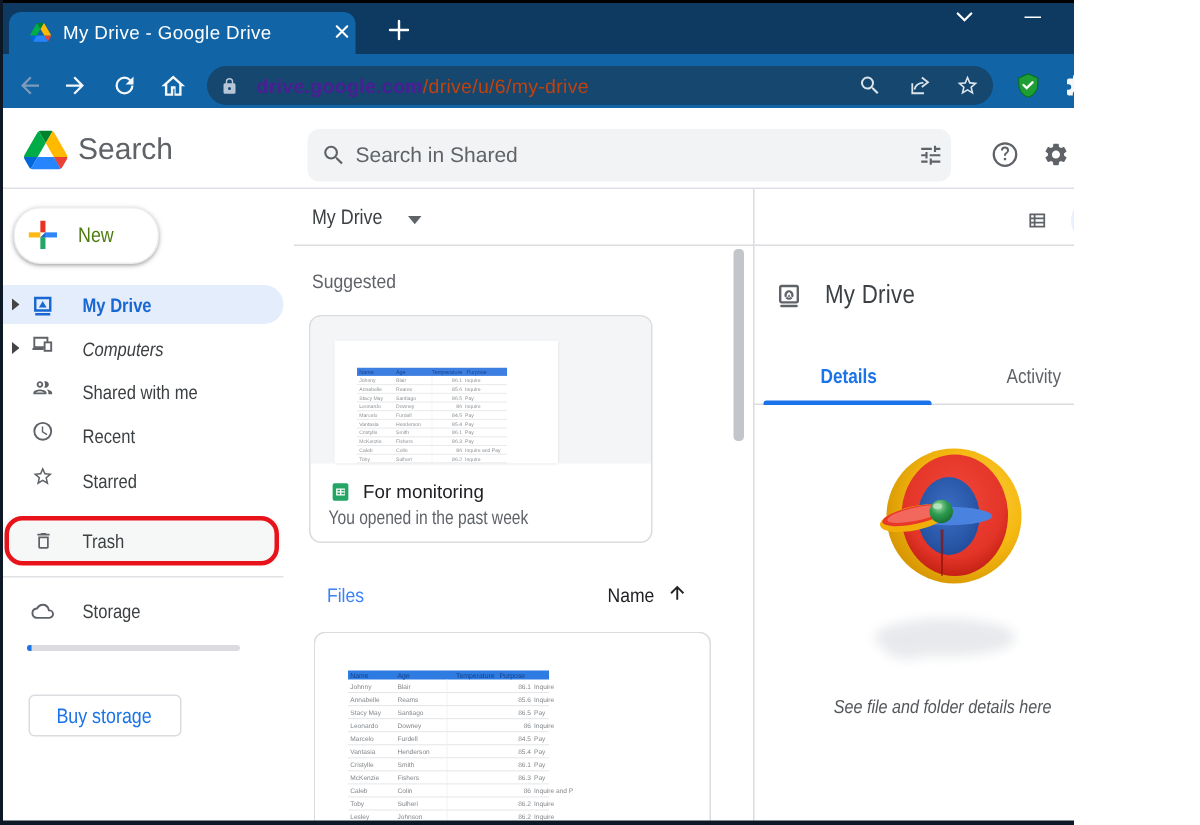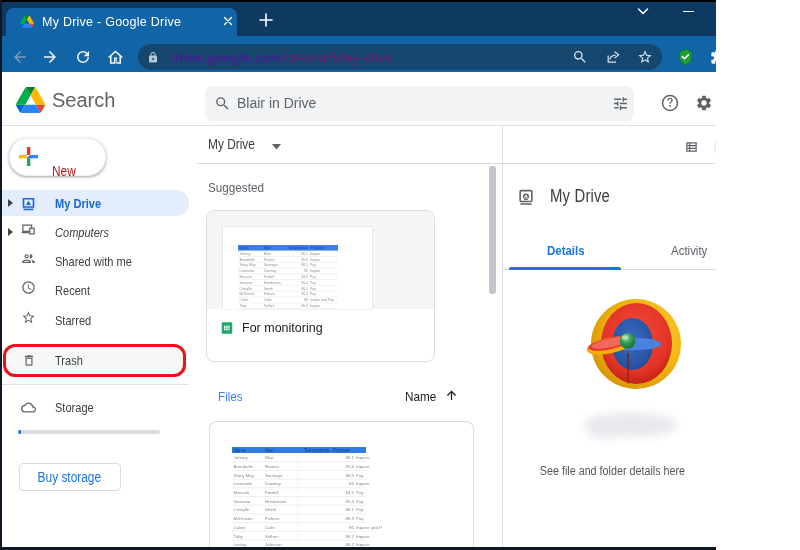--- a/index.html
+++ b/index.html
@@ -54,21 +54,21 @@
       <path d="M17.65 6.35A7.96 7.96 0 0012 4a8 8 0 108 8h-2a6 6 0 11-6-6c1.66 0 3.14.69 4.22 1.78L13 11h7V4l-2.35 2.35z" fill="#f4f7fa"></path>
     </svg>
 <svg class="a" style="left:106px;top:48px;" width="19" height="19" viewBox="0 0 24 24">
       <path d="M12 5.69l5 4.5V18h-3v-6H10v6H7v-7.81l5-4.5M12 3L2 12h3v8h7v-6h1v6h6v-8h3L12 3z" fill="#f4f7fa"></path>
     </svg>
 
 <div class="a" style="left:138px;top:44px;width:524px;height:26px;background:#15476f;border-radius:13px;"></div>
 <svg class="a" style="left:147px;top:51px;" width="12" height="13" viewBox="0 0 24 24">
       <path d="M18 8h-1V6A5 5 0 007 6v2H6a2 2 0 00-2 2v10a2 2 0 002 2h12a2 2 0 002-2V10a2 2 0 00-2-2zm-6 9a2 2 0 110-4 2 2 0 010 4zm3.1-9H8.9V6a3.1 3.1 0 016.2 0v2z" fill="#b6c6d6"></path>
     </svg>
-<div class="a" style="left:171px;top:50px;height:15px;font-size:13px;line-height:15px;white-space:nowrap;letter-spacing:0.2px;"><span style="color:#4c1d95;font-weight:bold;">drive.google.com</span><span style="color:#701a75;">/drive/u/6/my-drive</span></div>
+<div class="a" style="left:171px;top:50px;height:15px;font-size:13px;line-height:15px;white-space:nowrap;letter-spacing:0.2px;"><span style="color:#4c1d95;font-weight:bold;">drive.google.com</span><span style="color:#c2410c;">/drive/u/6/my-drive</span></div>
 <svg class="a" style="left:572px;top:49px;" width="16" height="16" viewBox="0 0 24 24">
       <path d="M15.5 14h-.79l-.28-.27A6.47 6.47 0 0016 9.5 6.5 6.5 0 109.5 16c1.61 0 3.09-.59 4.23-1.57l.27.28v.79l5 4.99L20.49 19l-4.99-5zm-6 0A4.5 4.5 0 119.5 5a4.5 4.5 0 010 9z" fill="#dbe5ee"></path>
     </svg>
 <svg class="a" style="left:605px;top:48px;" width="17" height="17" viewBox="0 0 24 24">
 <path d="M4.5 10.5v9.5h11" fill="none" stroke="#dbe5ee" stroke-width="1.7"></path>
 <path d="M6.5 16.5c.9-4 3.8-6.2 8.5-6.5" fill="none" stroke="#dbe5ee" stroke-width="1.7"></path>
 <path d="M13.5 5.2l5.8 4.5-5.8 4.5" fill="none" stroke="#dbe5ee" stroke-width="1.7" stroke-linejoin="miter"></path>
 </svg>
 <svg class="a" style="left:637px;top:49px;" width="16" height="16" viewBox="0 0 24 24">
       <path d="M22 9.24l-7.19-.62L12 2 9.19 8.63 2 9.24l5.46 4.73L5.82 21 12 17.27 18.18 21l-1.63-7.03L22 9.24zM12 15.4l-3.76 2.27 1-4.28-3.32-2.88 4.38-.38L12 6.1l1.71 4.04 4.38.38-3.32 2.88 1 4.28L12 15.4z" fill="#dbe5ee"></path>
@@ -100,21 +100,21 @@
  <path d="M43.65 25L57.4 1.2C56.05.4 54.5 0 52.9 0H34.4c-1.6 0-3.15.45-4.5 1.2z" fill="#00832d"></path>
  <path d="M59.8 53H27.5L13.75 76.8c1.35.8 2.9 1.2 4.5 1.2h50.8c1.6 0 3.15-.45 4.5-1.2z" fill="#2684fc"></path>
  <path d="M73.4 26.5l-12.7-22c-.8-1.4-1.95-2.5-3.3-3.3L43.65 25 59.8 53h27.45c0-1.55-.4-3.1-1.2-4.5z" fill="#ffba00"></path>
 </svg>
 <div class="a" style="left:52px;top:89px;font-size:20px;line-height:22px;color:#5f6368;">Search</div>
 
 <div class="a" style="left:205px;top:86px;width:429px;height:35px;background:#f1f3f4;border-radius:8px;"></div>
 <svg class="a" style="left:214px;top:95px;" width="17" height="17" viewBox="0 0 24 24">
       <path d="M15.5 14h-.79l-.28-.27A6.47 6.47 0 0016 9.5 6.5 6.5 0 109.5 16c1.61 0 3.09-.59 4.23-1.57l.27.28v.79l5 4.99L20.49 19l-4.99-5zm-6 0A4.5 4.5 0 119.5 5a4.5 4.5 0 010 9z" fill="#5f6368"></path>
     </svg>
-<div class="a" style="left:237px;top:95px;font-size:14px;line-height:17px;color:#5f6368;">Blair in Drive</div>
+<div class="a" style="left:237px;top:95px;font-size:14px;line-height:17px;color:#5f6368;">Search in Shared</div>
 <svg class="a" style="left:612px;top:95px;" width="17" height="17" viewBox="0 0 24 24">
       <path d="M3 17v2h6v-2H3zM3 5v2h10V5H3zm10 16v-2h8v-2h-8v-2h-2v6h2zM7 9v2H3v2h4v2h2V9H7zm14 4v-2H11v2h10zm-6-4h2V7h4V5h-4V3h-2v6z" fill="#5f6368"></path>
     </svg>
 
 <svg class="a" style="left:661px;top:93.5px;" width="18" height="18" viewBox="0 0 24 24">
       <circle cx="12" cy="12" r="10" fill="none" stroke="#5f6368" stroke-width="2"></circle>
       <path d="M12 17.3a1.2 1.2 0 110-2.4 1.2 1.2 0 010 2.4zm.9-4.3h-1.8c0-2.9 2.7-2.7 2.7-4.5 0-1-.8-1.8-1.8-1.8s-1.8.8-1.8 1.8H8.4a3.6 3.6 0 117.2 0c0 2.25-2.7 2.5-2.7 4.5z" fill="#5f6368"></path>
     </svg>
 <svg class="a" style="left:695px;top:93.5px;" width="18" height="18" viewBox="0 0 24 24">
       <path d="M19.14 12.94c.04-.3.06-.61.06-.94 0-.32-.02-.64-.07-.94l2.03-1.58a.49.49 0 00.12-.61l-1.92-3.32a.488.488 0 00-.59-.22l-2.39.96c-.5-.38-1.03-.7-1.62-.94l-.36-2.54a.484.484 0 00-.48-.41h-3.84c-.24 0-.43.17-.47.41l-.36 2.54c-.59.24-1.13.57-1.62.94l-2.39-.96c-.22-.08-.47 0-.59.22L2.74 8.87c-.12.21-.08.47.12.61l2.03 1.58c-.05.3-.09.63-.09.94s.02.64.07.94l-2.03 1.58a.49.49 0 00-.12.61l1.92 3.32c.12.22.37.29.59.22l2.39-.96c.5.38 1.03.7 1.62.94l.36 2.54c.05.24.24.41.48.41h3.84c.24 0 .44-.17.47-.41l.36-2.54c.59-.24 1.13-.56 1.62-.94l2.39.96c.22.08.47 0 .59-.22l1.92-3.32c.12-.22.07-.47-.12-.61l-2.01-1.58zM12 15.6A3.6 3.6 0 018.4 12c0-1.98 1.62-3.6 3.6-3.6s3.6 1.62 3.6 3.6-1.62 3.6-3.6 3.6z" fill="#5f6368"></path>
@@ -143,21 +143,21 @@
 </div>
 
 <div class="a" style="left:9px;top:138px;width:95px;height:36px;background:#fff;border:1px solid #eceef0;border-radius:18px;box-shadow:0 1px 2px rgba(60,64,67,.3),0 1px 3px 1px rgba(60,64,67,.15);"></div>
 <svg class="a" style="left:19px;top:147px;" width="19" height="19" viewBox="0 0 19 19">
  <rect x="7.9" y="0" width="3.4" height="7.9" fill="#ea3223"></rect>
  <rect x="7.9" y="11.1" width="3.4" height="7.9" fill="#23a566"></rect>
  <rect x="0" y="7.9" width="7.9" height="3.4" fill="#fcb916"></rect>
  <rect x="11.1" y="7.9" width="7.9" height="3.4" fill="#3086f6"></rect>
  <path d="M7.9 11.1 L11.3 7.9 L11.3 11.1 Z" fill="#2266d2"></path>
 </svg>
-<div class="a" style="left:52px;top:148px;font-size:14px;line-height:17px;color:#b91c1c;margin-top:15px;"><span class="rx">New</span></div>
+<div class="a" style="left:52px;top:148px;font-size:14px;line-height:17px;color:#4d7c0f;"><span class="rx">New</span></div>
 
 <div class="a" style="left:2px;top:190px;width:187px;height:26px;background:#e3edfb;border-radius:0 13px 13px 0;"></div>
 
 <svg class="a" style="left:7px;top:199px;" width="6" height="8" viewBox="0 0 6 8">
       <path d="M1 0l5 4-5 4z" fill="#444"></path>
     </svg>
 <svg class="a" style="left:21px;top:196px;" width="15" height="16" viewBox="0 0 24 24">
       <path d="M4 3.5h16v13.2H4z" fill="none" stroke="#1967d2" stroke-width="2.6"></path>
       <path d="M12 6.6l4.1 7h-8.2z" fill="#1967d2"></path>
       <path d="M4 20.7h16" stroke="#1967d2" stroke-width="2.6"></path>
@@ -282,20 +282,21 @@
   <text x="26" y="67.8" font-size="3.4" fill="#8d9195" font-family="Liberation Sans">Johnson</text>
   <text x="70" y="67.8" font-size="3.4" fill="#8d9195" text-anchor="end" font-family="Liberation Sans">86.2</text>
   <text x="72" y="67.8" font-size="3.4" fill="#8d9195" font-family="Liberation Sans">Inquire</text>
   <line x1="50" y1="5.6" x2="50" y2="64" stroke="#eceef1" stroke-width="0.4"></line>
   </svg>
   <svg class="a" style="left:13px;top:110px;" width="14" height="14" viewBox="0 0 24 24">
         <path d="M19 2H5a2 2 0 00-2 2v16a2 2 0 002 2h14a2 2 0 002-2V4a2 2 0 00-2-2z" fill="#23a566"></path>
         <path d="M7 8h10v8H7V8zm1.5 1.5v1.5h3v-1.5h-3zm4.5 0v1.5h3.5v-1.5H13zm-4.5 3v2h3v-2h-3zm4.5 0v2h3.5v-2H13z" fill="#fff"></path>
       </svg>
   <div class="a" style="left:35px;top:110px;font-size:12.5px;line-height:15px;color:#202124;">For monitoring</div>
+  <div class="a" style="left:12px;top:126px;font-size:13px;line-height:16px;color:#5f6368;"><span class="rx" style="transform:scaleX(0.8);">You opened in the past week</span></div>
 </div>
 
 <div class="a" style="left:218px;top:389px;font-size:13px;line-height:16px;color:#3b82f6;"><span class="rx" style="transform:scaleX(0.9);">Files</span></div>
 <div class="a" style="left:405px;top:389px;font-size:13px;line-height:16px;color:#202124;"><span class="rx" style="transform:scaleX(0.9);">Name</span></div>
 <svg class="a" style="left:444px;top:388px;" width="15" height="15" viewBox="0 0 24 24">
       <path d="M13 19V7.83l4.88 4.88L19.3 11.3 12 4l-7.3 7.3 1.42 1.41L11 7.83V19h2z" fill="#202124"></path>
     </svg>
 
 <div class="a" style="left:209px;top:421px;width:263px;height:130px;border:1px solid #dadce0;border-radius:8px 8px 0 0;border-bottom:none;background:#fff;overflow:hidden;">
   <svg class="a" style="left:21.5px;top:22.5px;" width="150" height="110" viewBox="0 0 150 110">
@@ -439,21 +440,21 @@
  <g filter="url(#blur)">
         <ellipse cx="55" cy="20" rx="47" ry="12.5" fill="#e7e9ec"></ellipse>
         <ellipse cx="30" cy="27" rx="16" ry="7" fill="#e7e9ec"></ellipse>
       </g>
  <defs>
         <filter id="blur" x="-30%" y="-30%" width="160%" height="160%">
           <feGaussianBlur stdDeviation="4"></feGaussianBlur>
         </filter>
       </defs>
 </svg>
-<div class="a" style="left:528px;top:463.5px;width:200px;text-align:left;font-size:12.5px;line-height:15px;color:#54585d;"><span class="rx" style="transform-origin:50% 50%;transform:scaleX(0.86);">See file and folder details here</span></div>
+<div class="a" style="left:528px;top:463.5px;width:200px;text-align:center;font-size:12.5px;line-height:15px;color:#54585d;font-style:italic;"><span class="rx" style="transform-origin:50% 50%;transform:scaleX(0.86);">See file and folder details here</span></div>
 
 <div class="a" style="left:760px;top:126px;width:1px;height:424px;background:#dadce0;"></div>
 
 <svg class="a" style="left:773px;top:143px;" width="14" height="14" viewBox="0 0 14 14">
  <rect x="0" y="0" width="14" height="14" rx="1.5" fill="#1a73e8"></rect>
  <rect x="11" y="2" width="3" height="10" fill="#fbbc04"></rect>
  <rect x="2" y="11" width="10" height="3" fill="#34a853"></rect>
  <rect x="11" y="11" width="3" height="3" fill="#ea4335"></rect>
  <rect x="2.6" y="2.6" width="8.4" height="8.4" fill="#fff"></rect>
  <text x="6.8" y="9.3" font-size="7" fill="#1a73e8" text-anchor="middle" font-family="Liberation Sans">31</text>

